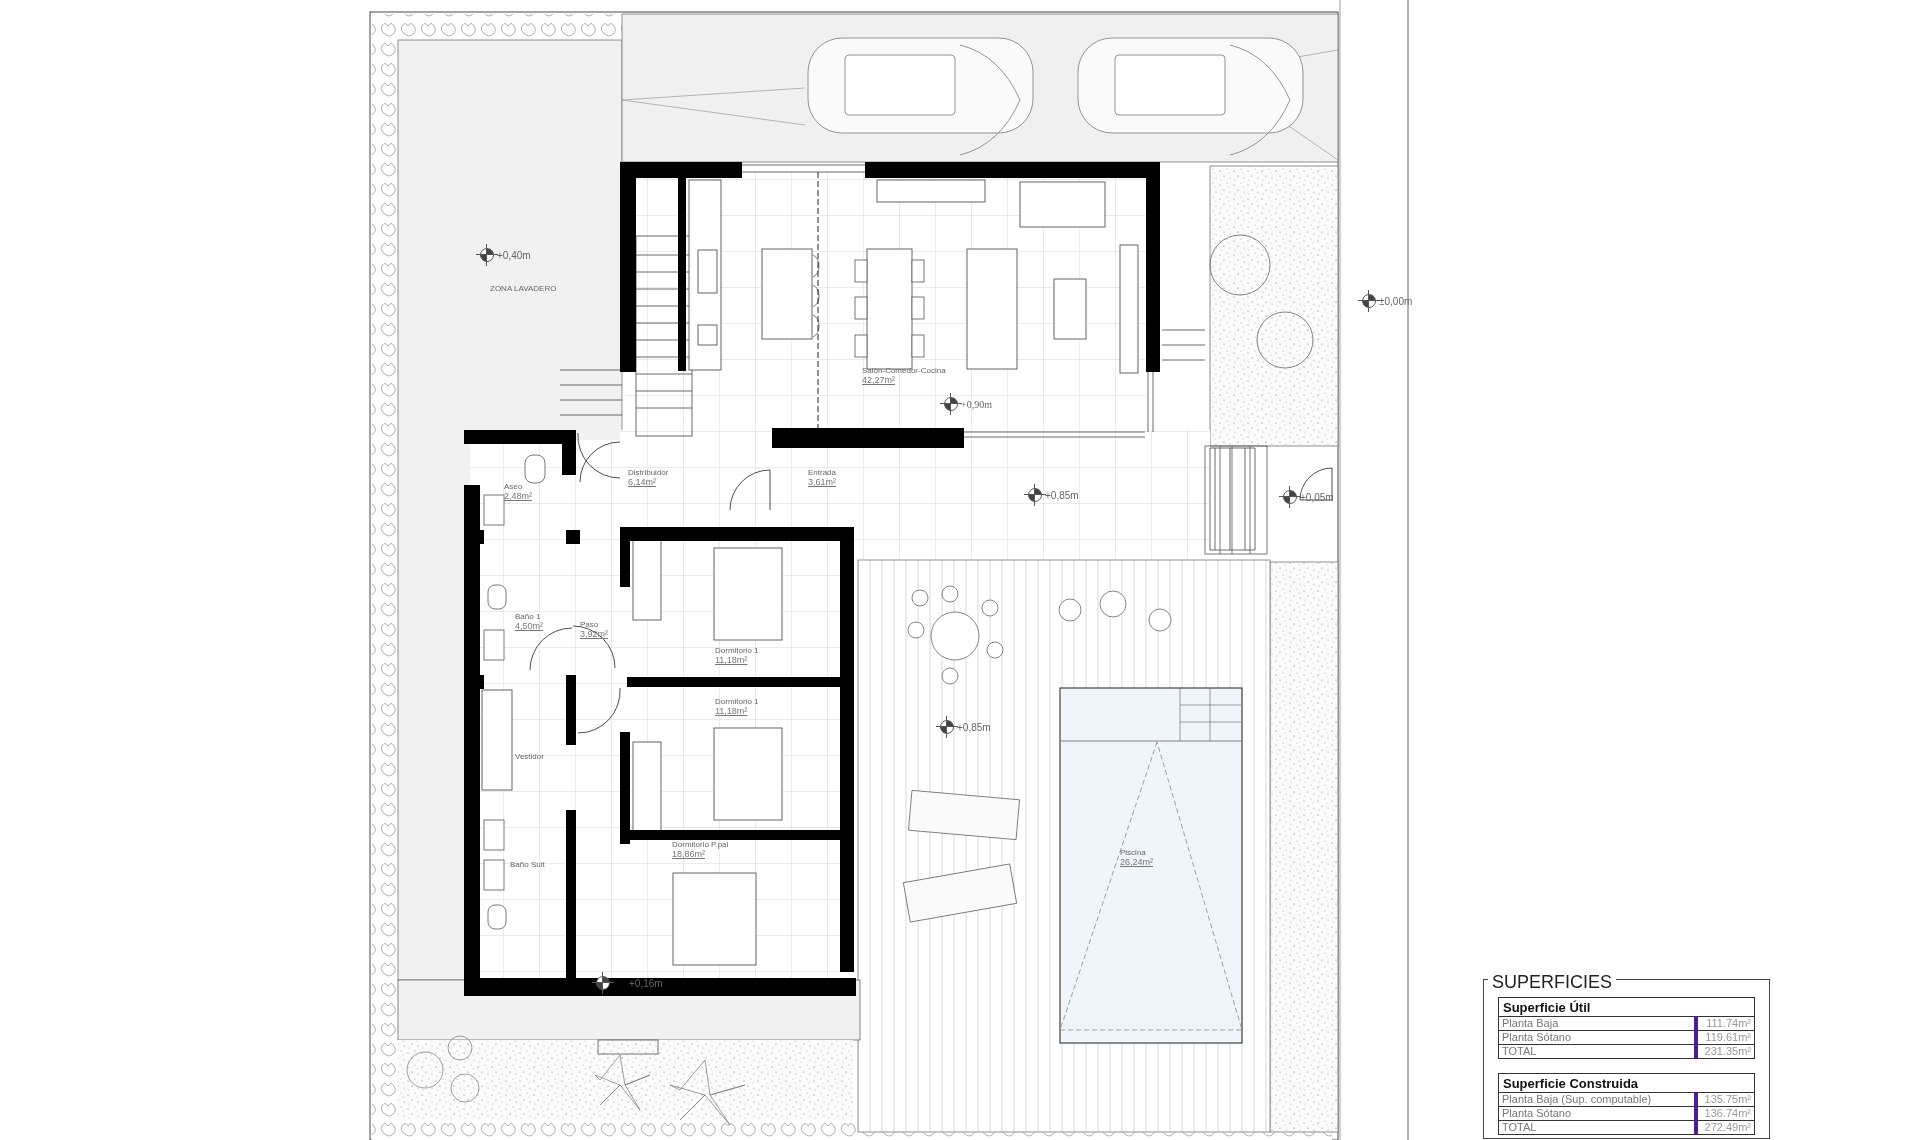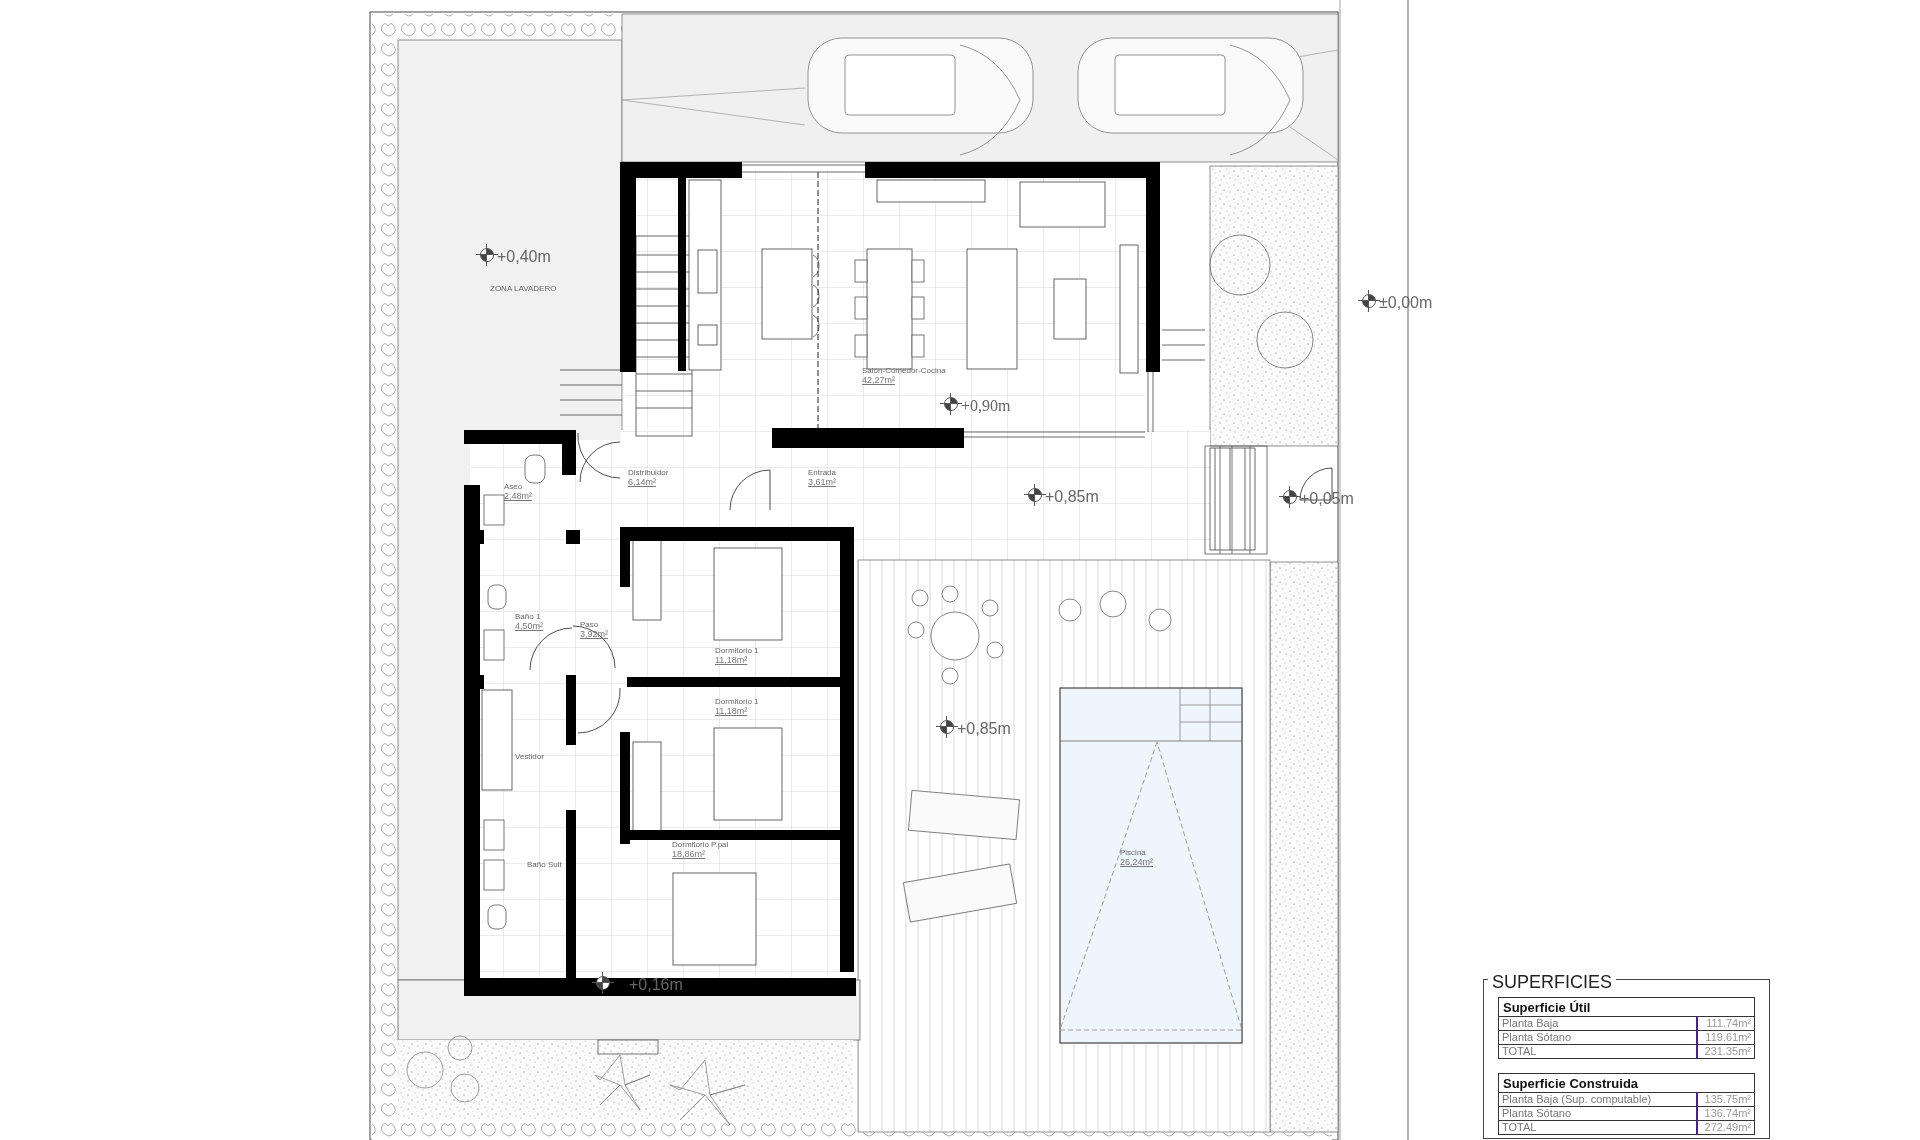--- a/index.html
+++ b/index.html
@@ -1,29 +1,29 @@
 <!DOCTYPE html>
 <html><head>
 <meta charset="utf-8">
 <style>
   html,body{margin:0;padding:0;background:#ffffff;}
   body{width:1920px;height:1140px;position:relative;overflow:hidden;font-family:"Liberation Sans",sans-serif;}
   .plan{position:absolute;left:0;top:0;width:1920px;height:1140px;}
   .lbl{position:absolute;font-size:8px;color:#666;white-space:nowrap;font-family:"Liberation Sans",sans-serif;text-align:left;}
   .lbl .area{display:block;font-size:9px;color:#777;text-decoration:underline;}
-  .lvl{position:absolute;font-size:16px;color:#666;white-space:nowrap;display:flex;align-items:flex-start;gap:3px;}
+  .lvl{position:absolute;font-size:10px;color:#666;white-space:nowrap;display:flex;align-items:center;gap:3px;}
   .lvl .mk{width:12px;height:12px;border-radius:50%;border:1px solid #555;background:conic-gradient(#444 0 25%,#fff 25% 50%,#444 50% 75%,#fff 75%);position:relative;}
   .lvl .mk::before{content:"";position:absolute;left:-5px;top:5px;width:22px;height:1px;background:#555;}
   .lvl .mk::after{content:"";position:absolute;left:5px;top:-5px;width:1px;height:22px;background:#555;}
   
   .sup{position:absolute;left:1483px;top:979px;width:285px;height:158px;border:1px solid #444;background:#fff;}
   .sup-title{position:absolute;left:1488px;top:972px;background:#fff;padding:0 4px;font-size:18px;color:#222;}
   .sup-tbl{position:absolute;left:1498px;width:257px;border:1px solid #333;border-collapse:collapse;font-size:11px;}
   .sup-tbl td{border-top:1px solid #333;padding:0 3px;height:13px;line-height:13px;color:#777;margin-left:12px;}
-  .sup-tbl td.v{text-align:right;border-left:2px solid #4c1d95;width:50px;color:#999;}
+  .sup-tbl td.v{text-align:right;border-left:4px solid #4c1d95;width:50px;color:#999;}
   .sup-tbl th{text-align:left;font-weight:bold;color:#111;font-size:13px;padding:1px 4px;height:16px;}
 </style>
 </head>
 <body>
 
 <svg class="plan" width="1920" height="1140" viewBox="0 0 1920 1140" xmlns="http://www.w3.org/2000/svg">
   <defs>
     <pattern id="gravel" width="14" height="14" patternUnits="userSpaceOnUse">
       <rect width="14" height="14" fill="#fbfbfb"></rect>
       <circle cx="2" cy="3" r="0.6" fill="#777"></circle>
@@ -257,21 +257,21 @@
   <span>Dormitorio 1</span>
   <span class="area">11,18m²</span>
 </div>
 <div class="lbl" style="left:715px;top:697px;width:68px;">
   <span>Dormitorio 1</span>
   <span class="area">11,18m²</span>
 </div>
 <div class="lbl" style="left:515px;top:752px;width:50px;">
   <span>Vestidor</span>
 </div>
-<div class="lbl" style="left:510px;top:860px;width:50px;margin-left:17px;">
+<div class="lbl" style="left:510px;top:860px;width:50px;">
   <span>Baño Suit</span>
 </div>
 <div class="lbl" style="left:672px;top:840px;width:80px;">
   <span>Dormitorio P.pal</span>
   <span class="area">18,86m²</span>
 </div>
 <div class="lbl" style="left:1120px;top:848px;width:60px;">
   <span>Piscina</span>
   <span class="area">26,24m²</span>
 </div>

